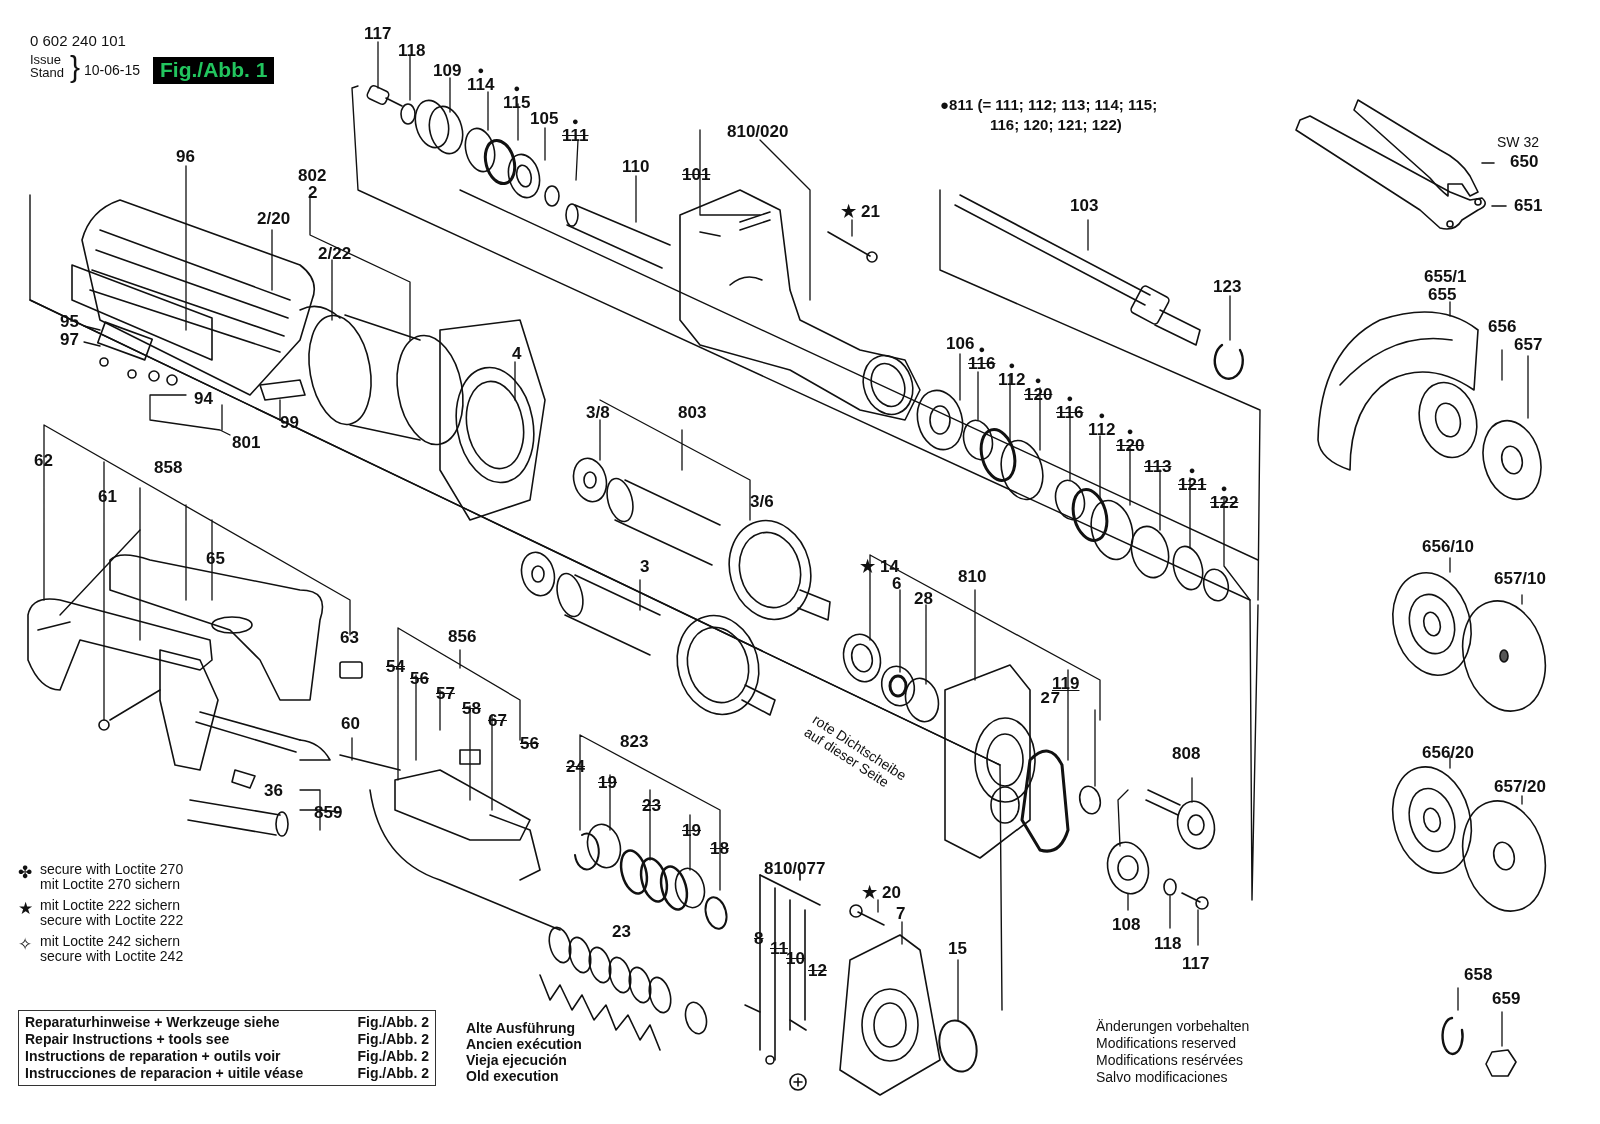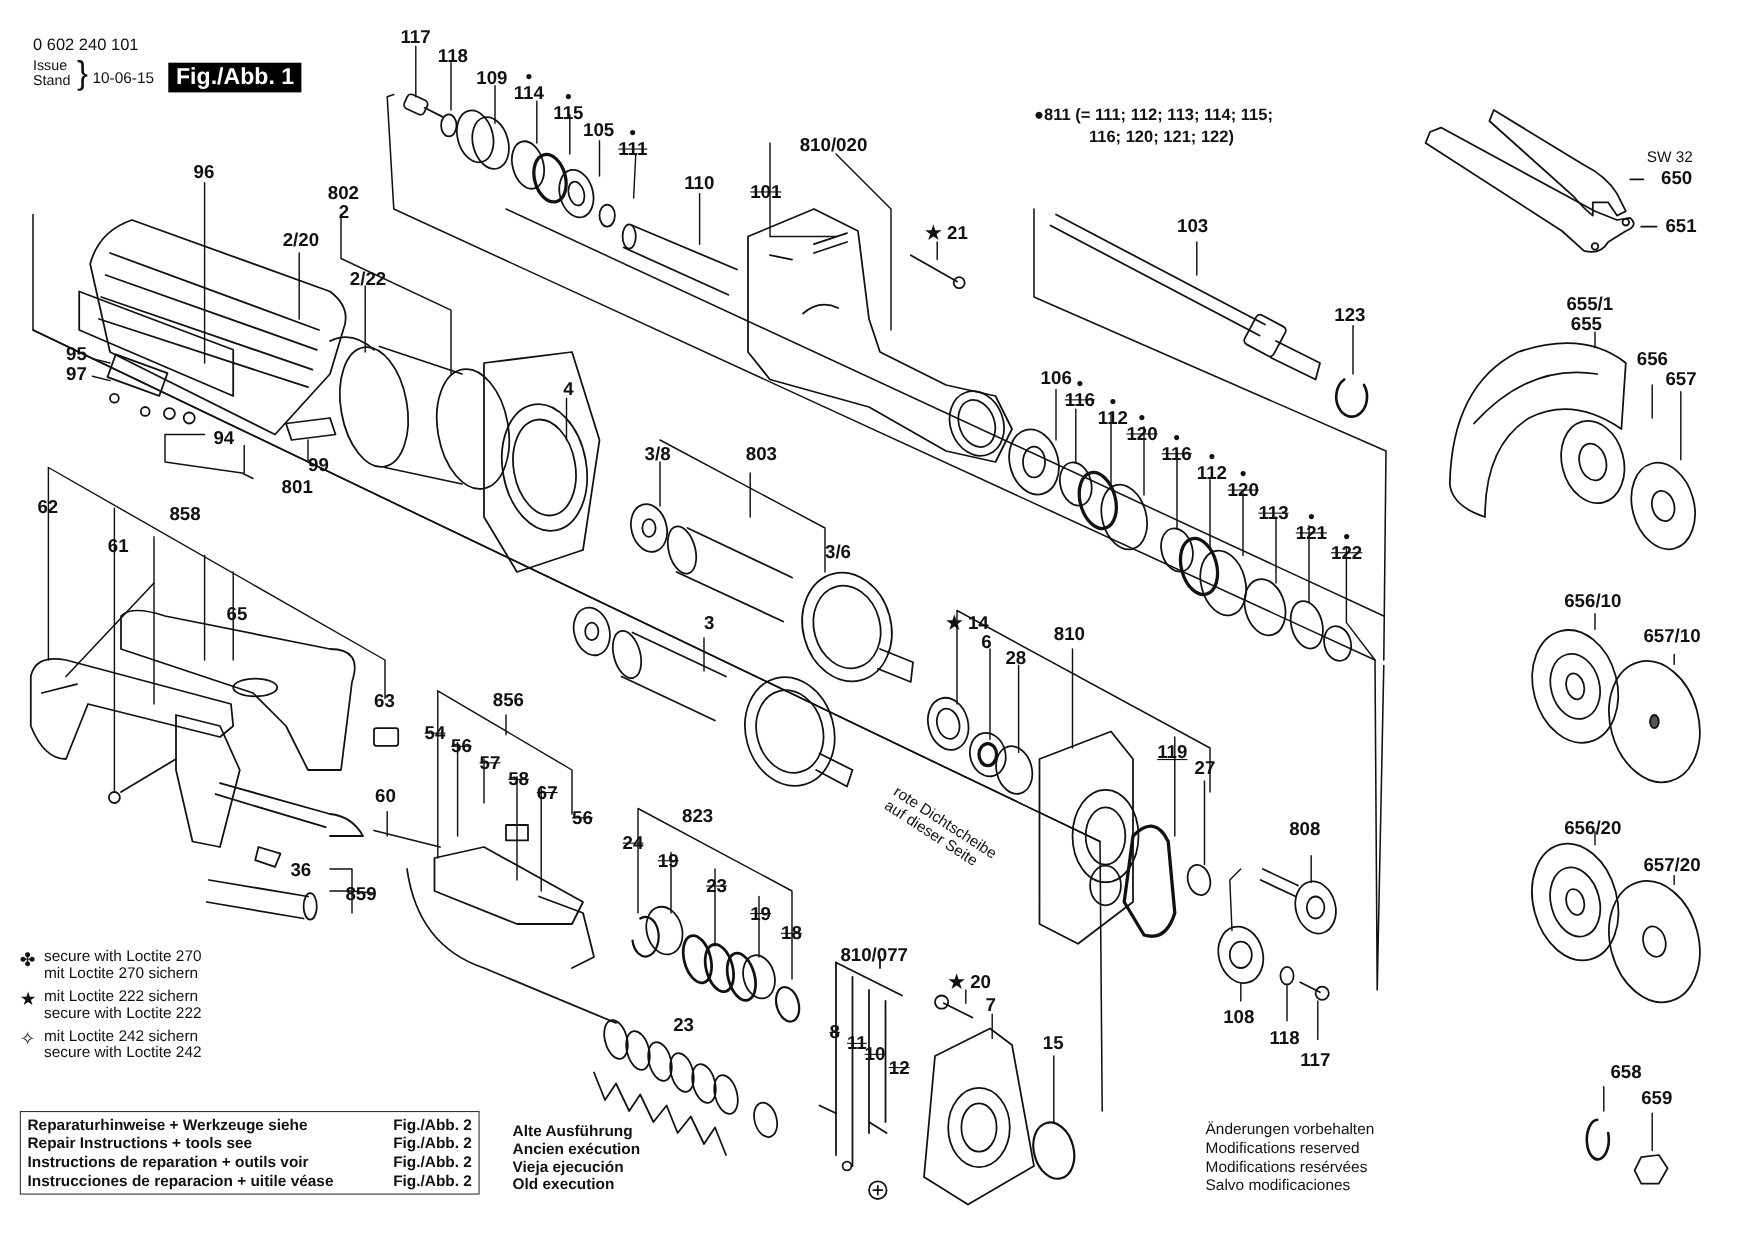--- a/index.html
+++ b/index.html
@@ -6,21 +6,21 @@
   body { width:1600px; height:1124px; position:relative; overflow:hidden;
          font-family:"Liberation Sans", sans-serif; color:#111; }
   #art { position:absolute; left:0; top:0; }
   .lbl { position:absolute; font-family:"Liberation Sans", sans-serif; font-weight:bold;
          font-size:17px; line-height:17px; white-space:nowrap; color:#111; }
   .lbl.x { text-decoration:line-through; }
   .hdr-num { position:absolute; left:30px; top:32px; font-size:15px; }
   .issue { position:absolute; left:30px; top:53px; font-size:13px; line-height:13px; }
   .issue-date { position:absolute; left:84px; top:62px; font-size:14px; }
   .brace { position:absolute; left:70px; top:52px; font-size:30px; line-height:30px; font-weight:normal; }
-  .figbox { position:absolute; left:153px; top:57px; background:#000; color:#ffffff;
+  .figbox { position:absolute; left:153px; top:57px; background:#000; color:#22c55e;
             font-weight:bold; font-size:21px; padding:1px 7px 2px 7px; }
   .note811 { position:absolute; left:940px; top:95px; font-weight:bold; font-size:15px; line-height:20px; }
   .legend { position:absolute; left:18px; top:862px; font-size:14px; line-height:15px; }
   .legend .row { position:relative; padding-left:22px; margin-bottom:6px; }
   .legend .sym { position:absolute; left:0; top:3px; font-size:17px; }
   .repair { position:absolute; left:18px; top:1010px; width:404px; border:1.5px solid #333;
             padding:3px 6px; font-size:14px; line-height:17px; font-weight:bold; }
   .repair .r { display:flex; justify-content:space-between; }
   .old { position:absolute; left:466px; top:1020px; font-weight:bold; font-size:14px; line-height:16px; }
   .mods { position:absolute; left:1096px; top:1018px; font-size:14px; line-height:17px; }
@@ -331,21 +331,21 @@
     <div class="lbl" style="left: 1514px; top: 336px;"><span>657</span></div>
     <div class="lbl" style="left: 176px; top: 148px;"><span>96</span></div>
     <div class="lbl" style="left: 298px; top: 167px;"><span>802</span></div>
     <div class="lbl" style="left: 308px; top: 184px;"><span>2</span></div>
     <div class="lbl" style="left: 257px; top: 210px;"><span>2/20</span></div>
     <div class="lbl" style="left: 318px; top: 245px;"><span>2/22</span></div>
     <div class="lbl" style="left: 60px; top: 313px;"><span>95</span></div>
     <div class="lbl" style="left: 60px; top: 331px;"><span>97</span></div>
     <div class="lbl" style="left: 194px; top: 390px;"><span>94</span></div>
     <div class="lbl" style="left: 280px; top: 414px;"><span>99</span></div>
-    <div class="lbl" style="left: 256px; top: 434px;"><span>801</span></div>
+    <div class="lbl" style="left: 232px; top: 434px;"><span>801</span></div>
     <div class="lbl" style="left: 512px; top: 345px;"><span>4</span></div>
     <div class="lbl" style="left: 946px; top: 335px;"><span>106</span></div>
     <div class="lbl x" style="left: 968px; top: 355px;"><span style="position: absolute; left: 50%; top: -14px; transform: translateX(-50%); font-size: 11px; text-decoration: none;">●</span><span>116</span></div>
     <div class="lbl" style="left: 998px; top: 371px;"><span style="position: absolute; left: 50%; top: -14px; transform: translateX(-50%); font-size: 11px; text-decoration: none;">●</span><span>112</span></div>
     <div class="lbl x" style="left: 1024px; top: 386px;"><span style="position: absolute; left: 50%; top: -14px; transform: translateX(-50%); font-size: 11px; text-decoration: none;">●</span><span>120</span></div>
     <div class="lbl x" style="left: 1056px; top: 404px;"><span style="position: absolute; left: 50%; top: -14px; transform: translateX(-50%); font-size: 11px; text-decoration: none;">●</span><span>116</span></div>
     <div class="lbl" style="left: 1088px; top: 421px;"><span style="position: absolute; left: 50%; top: -14px; transform: translateX(-50%); font-size: 11px; text-decoration: none;">●</span><span>112</span></div>
     <div class="lbl x" style="left: 1116px; top: 437px;"><span style="position: absolute; left: 50%; top: -14px; transform: translateX(-50%); font-size: 11px; text-decoration: none;">●</span><span>120</span></div>
     <div class="lbl x" style="left: 1144px; top: 458px;"><span>113</span></div>
     <div class="lbl x" style="left: 1178px; top: 476px;"><span style="position: absolute; left: 50%; top: -14px; transform: translateX(-50%); font-size: 11px; text-decoration: none;">●</span><span>121</span></div>
@@ -367,21 +367,21 @@
     <div class="lbl x" style="left: 520px; top: 735px;"><span>56</span></div>
     <div class="lbl" style="left: 586px; top: 404px;"><span>3/8</span></div>
     <div class="lbl" style="left: 678px; top: 404px;"><span>803</span></div>
     <div class="lbl" style="left: 750px; top: 493px;"><span>3/6</span></div>
     <div class="lbl" style="left: 640px; top: 558px;"><span>3</span></div>
     <div class="lbl" style="left: 860px; top: 558px;"><span>★ </span><span>14</span></div>
     <div class="lbl" style="left: 892px; top: 575px;"><span>6</span></div>
     <div class="lbl" style="left: 914px; top: 590px;"><span>28</span></div>
     <div class="lbl" style="left: 958px; top: 568px;"><span>810</span></div>
     <div class="lbl" style="left: 1052px; top: 675px; text-decoration: underline;"><span>119</span></div>
-    <div class="lbl" style="left: 1086px; top: 690px;"><span>27</span></div>
+    <div class="lbl" style="left: 1040px; top: 690px; font-family: Liberation Mono, monospace;"><span>27</span></div>
     <div class="lbl" style="left: 1172px; top: 745px;"><span>808</span></div>
     <div class="lbl" style="left: 1112px; top: 916px;"><span>108</span></div>
     <div class="lbl" style="left: 1154px; top: 935px;"><span>118</span></div>
     <div class="lbl" style="left: 1182px; top: 955px;"><span>117</span></div>
     <div class="lbl" style="left: 620px; top: 733px;"><span>823</span></div>
     <div class="lbl x" style="left: 566px; top: 758px;"><span>24</span></div>
     <div class="lbl x" style="left: 598px; top: 774px;"><span>19</span></div>
     <div class="lbl x" style="left: 642px; top: 797px;"><span>23</span></div>
     <div class="lbl x" style="left: 682px; top: 822px;"><span>19</span></div>
     <div class="lbl x" style="left: 710px; top: 840px;"><span>18</span></div>

